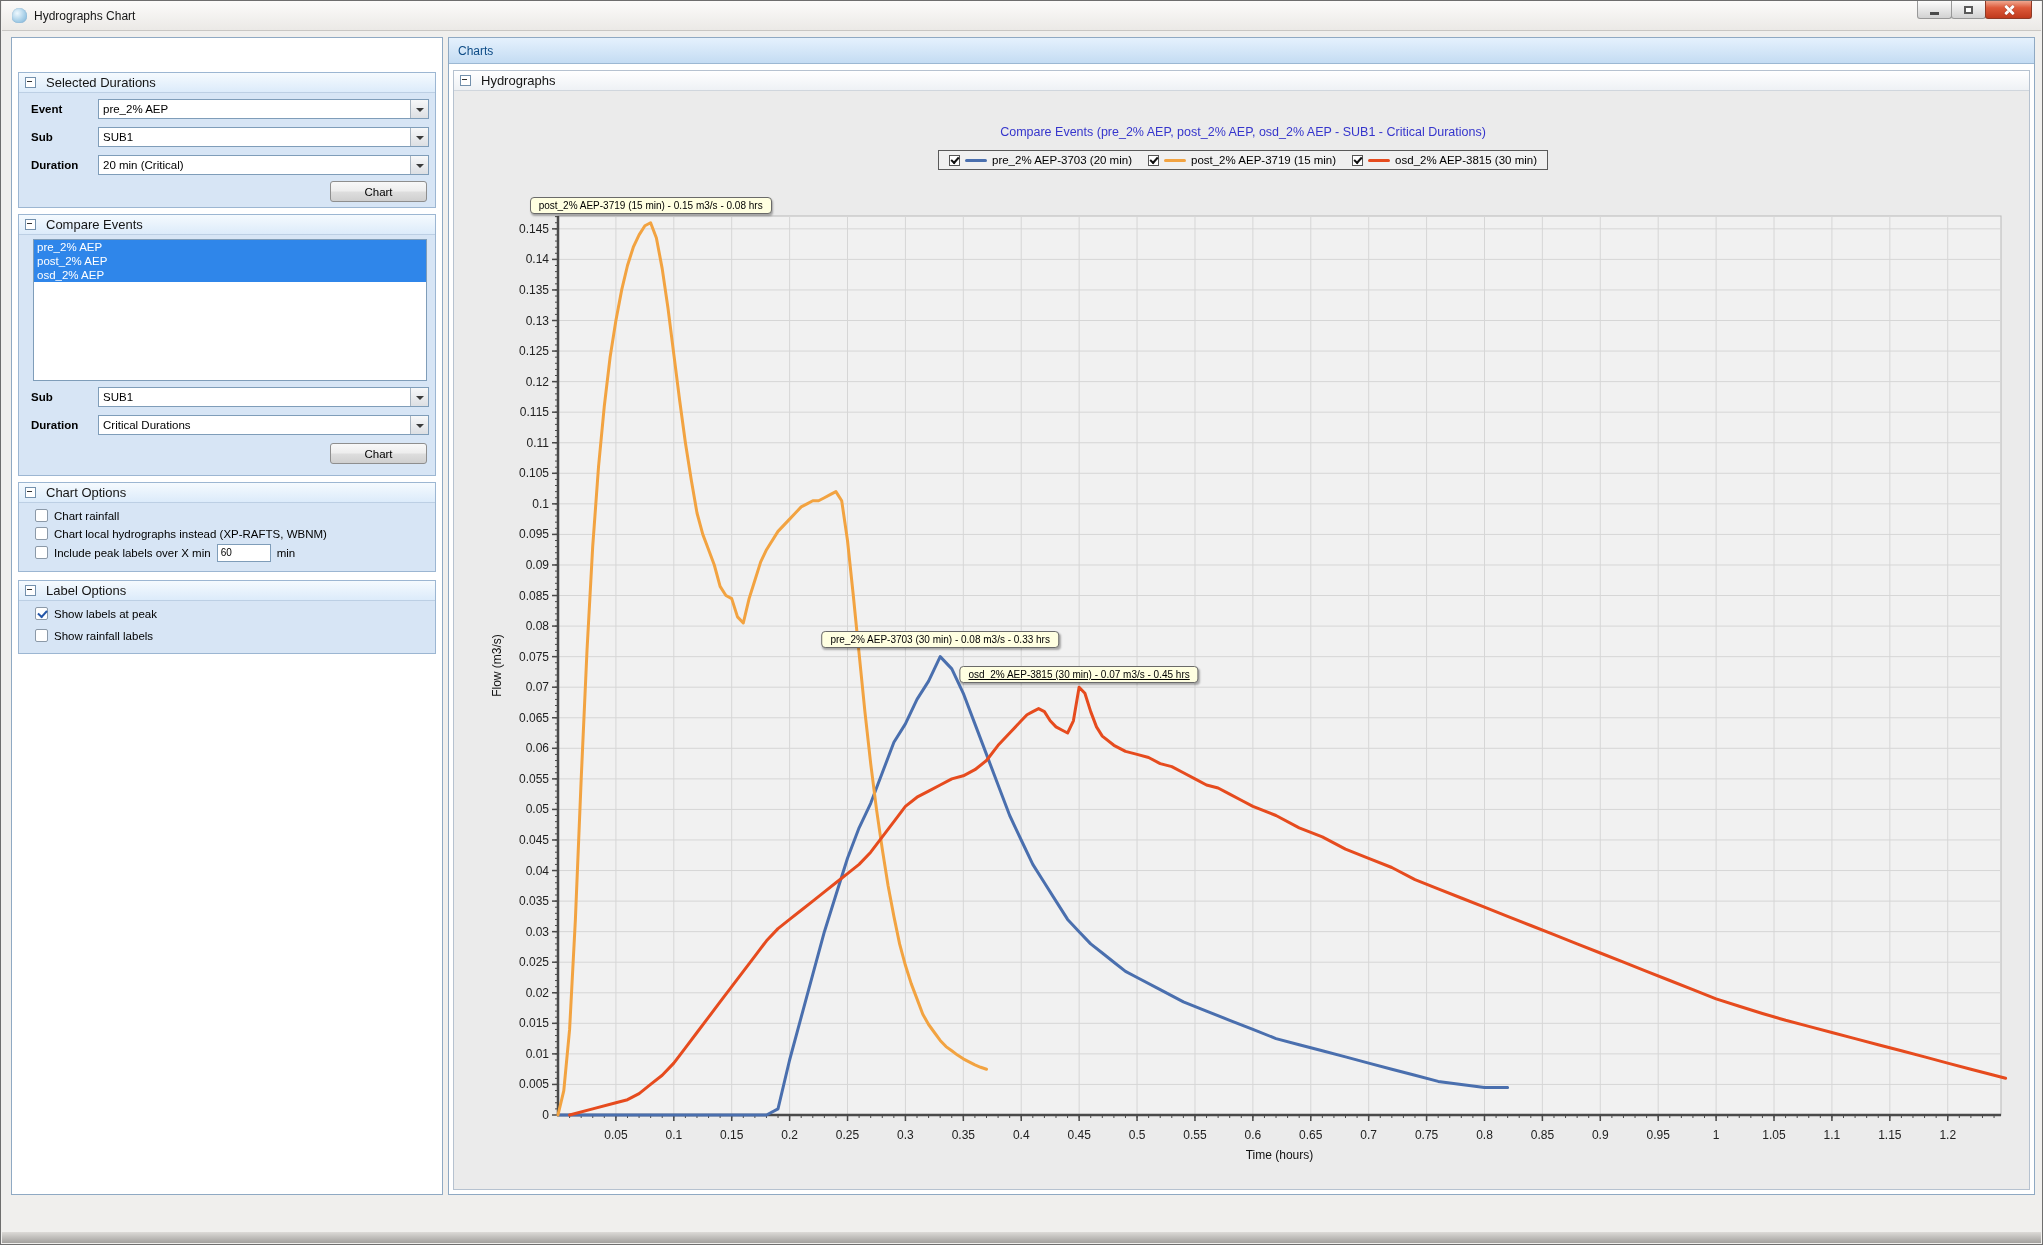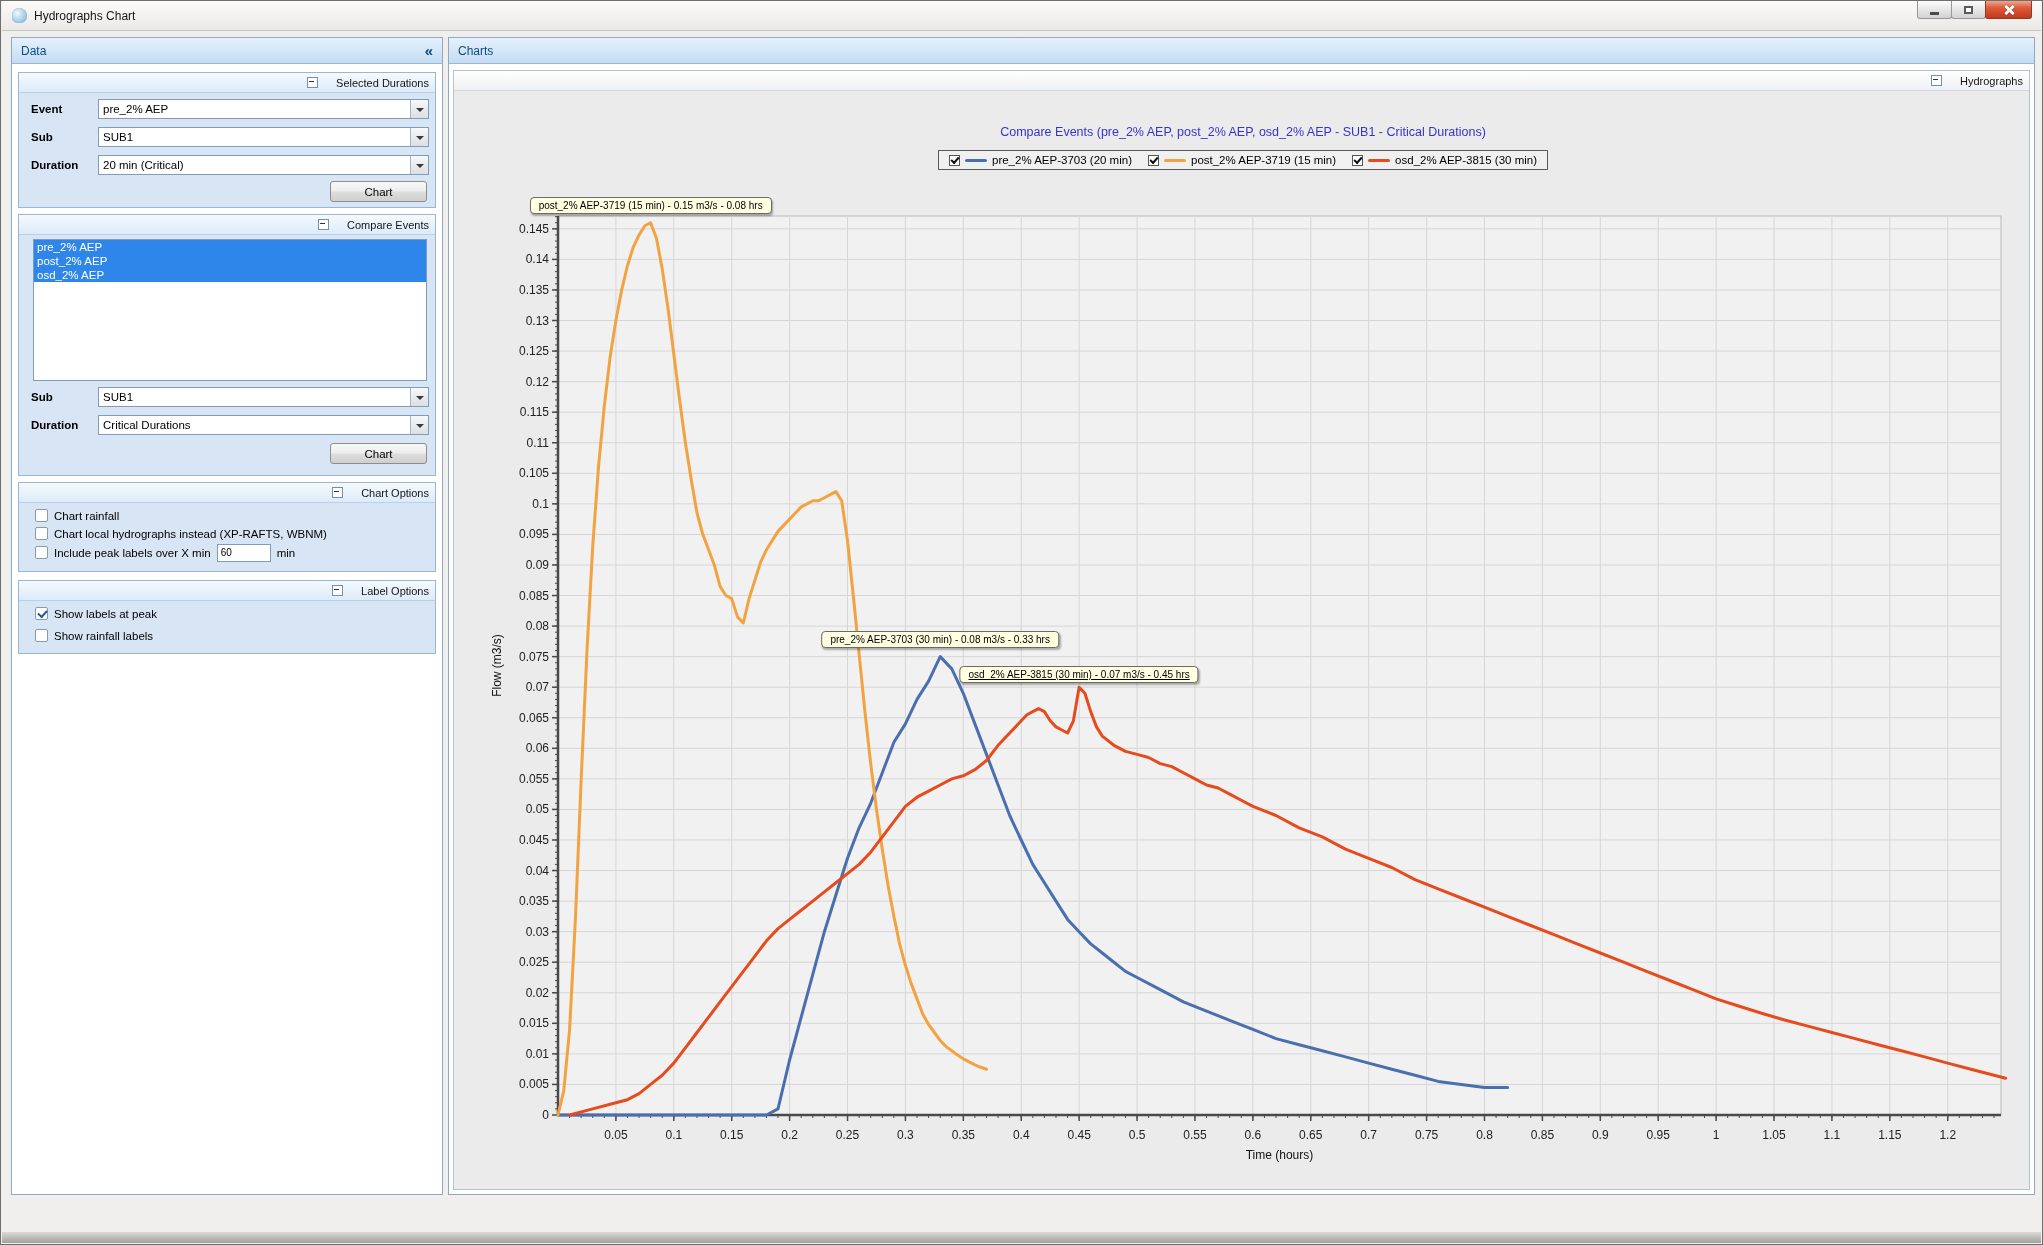--- a/index.html
+++ b/index.html
@@ -31,21 +31,21 @@
   .panel.left{left:10px;width:432px;}
   .panel.right{left:447px;right:7px;}
   .phead{height:26px;background:linear-gradient(#e5f1fd,#c4dcf3);border-bottom:1px solid #9cb8d3;
     display:flex;align-items:center;padding:0 9px;font-size:12px;color:#0e4c86;box-sizing:border-box;}
   .collapse{margin-left:auto;cursor:default;}
   .collapse::before{content:"\00AB";font-size:15px;color:#0e4c86;font-weight:bold;}
 
   
   .group{position:absolute;left:6px;right:6px;border:1px solid #9cb6d2;background:#d7e5f5;box-sizing:border-box;}
   .ghead{height:20px;background:linear-gradient(#f5fafe,#dcebfa);border-bottom:1px solid #bccfe4;
-    display:flex;align-items:center;gap:18px;padding:0 6px;font-size:11px;color:#151515;box-sizing:border-box;justify-content:flex-end;}
+    display:flex;align-items:center;gap:10px;padding:0 6px;font-size:13px;color:#151515;box-sizing:border-box;}
   .gicon{width:9px;height:9px;border:1px solid #73“8ca8;border:1px solid #7390ac;background:#fff;position:relative;flex:0 0 auto;}
   .gicon::after{content:"";position:absolute;left:1px;top:3px;width:5px;height:1px;background:#333;}
 
   .frow{position:absolute;left:12px;right:6px;height:36px;}
   .frow label{position:absolute;left:0;top:4px;font-weight:bold;font-size:11.5px;color:#000;}
   .combo{position:absolute;left:67px;right:0;height:20px;background:#fff;border:1px solid #7f9db9;
     display:flex;align-items:center;box-sizing:border-box;}
   .cval{font-size:11.5px;padding-left:4px;white-space:nowrap;overflow:hidden;}
   .cbtn{margin-left:auto;width:17px;align-self:stretch;background:linear-gradient(#f7f8f9,#dcdfe3);
     border-left:1px solid #a8b4c0;position:relative;}
@@ -110,24 +110,20 @@
       <div class="wbtn">
           <span class="i-max"></span>
         </div>
       <div class="wbtn close">
           <span class="i-close"></span>
         </div>
     </div>
   </div>
 
   <div class="panel left">
-    <div class="phead">
-      <span>Data</span>
-      <span class="collapse"></span>
-    </div>
 
     <div class="group" style="top:34px;height:136px;">
       <div class="ghead">
         <span class="gicon"></span>
         <span>Selected Durations</span>
       </div>
       <div class="frow" style="top:26px;">
         <label>Event</label>
         <div class="combo">
           <span class="cval">pre_2% AEP</span>

